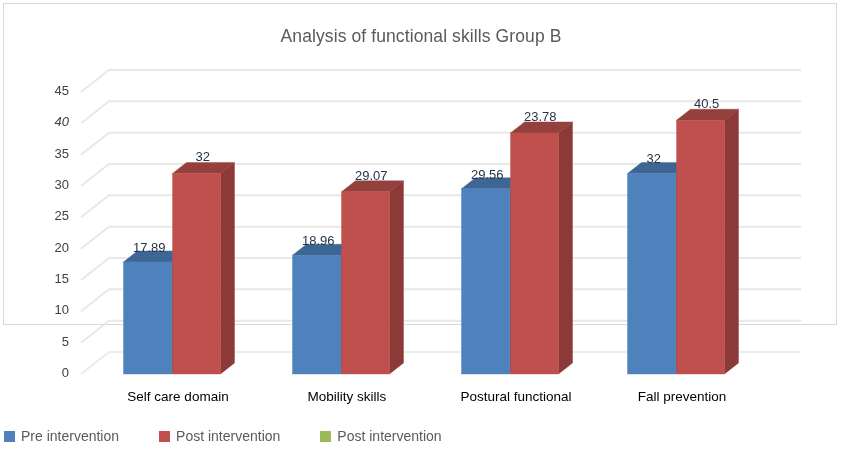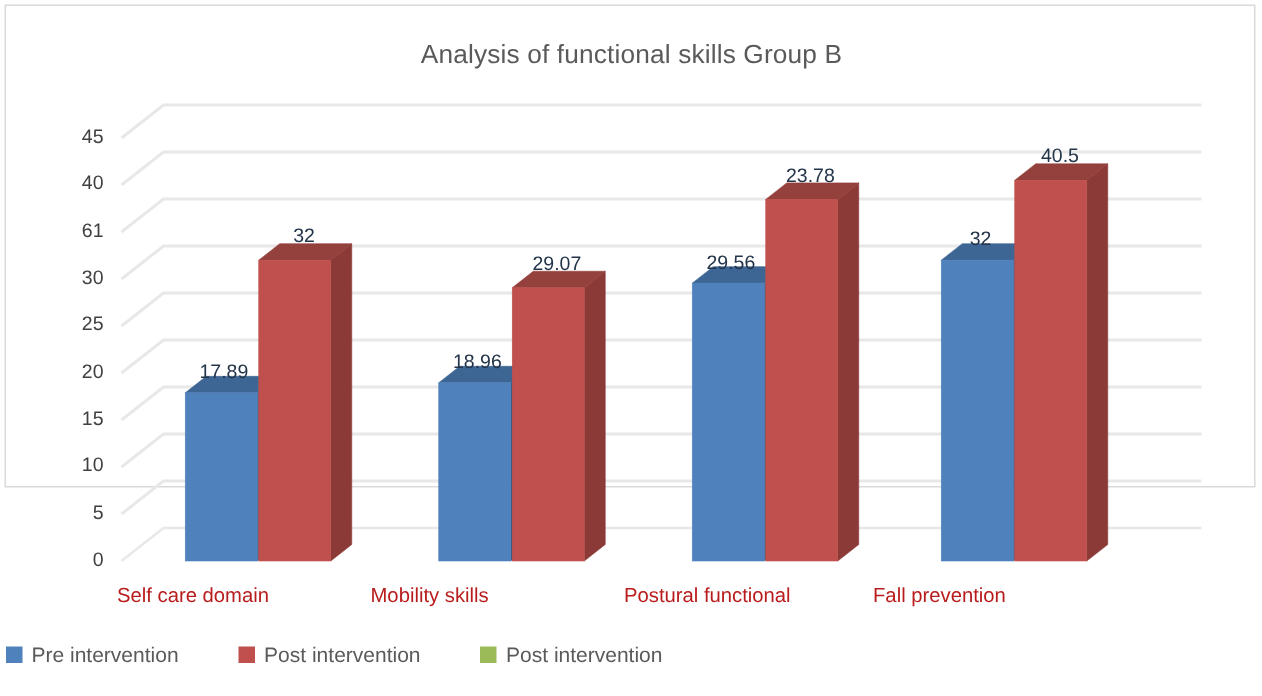--- a/index.html
+++ b/index.html
@@ -22,22 +22,22 @@
   #plot svg{position:absolute;left:0;top:0;}
 
   
   .ytick{
     position:absolute;width:40px;text-align:right;
     font-size:13px;color:#404040;
   }
 
   
   .catlabel{
-    position:absolute;top:385px;width:200px;
-    font-size:13.5px;color:#b91c1c;
+    position:absolute;top:385px;width:200px;text-align:center;
+    font-size:13.5px;color:#000000;
   }
 
   
   .dlabel{
     position:absolute;font-size:13px;color:#24354a;white-space:nowrap;
   }
 
   
   #legend{
     position:absolute;left:0;top:424px;width:834px;
@@ -118,22 +118,22 @@
     </svg>
 
     <div id="ytick-host">
         <div class="ytick" style="left: 25px; top: 361px;">0</div>
         <div class="ytick" style="left: 25px; top: 329.667px;">5</div>
         <div class="ytick" style="left: 25px; top: 298.333px;">10</div>
         <div class="ytick" style="left: 25px; top: 267px;">15</div>
         <div class="ytick" style="left: 25px; top: 235.667px;">20</div>
         <div class="ytick" style="left: 25px; top: 204.333px;">25</div>
         <div class="ytick" style="left: 25px; top: 173px;">30</div>
-        <div class="ytick" style="left: 25px; top: 141.667px;">61</div>
-        <div class="ytick" style="left: 25px; top: 110.333px;">40</div>
+        <div class="ytick" style="left: 25px; top: 141.667px;">35</div>
+        <div class="ytick" style="left: 25px; top: 110.333px; font-style: italic;">40</div>
         <div class="ytick" style="left: 25px; top: 79px;">45</div>
       </div>
 
     <div id="cat-host">
         <div class="catlabel" style="left: 74px;">Self care domain</div>
         <div class="catlabel" style="left: 243px;">Mobility skills</div>
         <div class="catlabel" style="left: 412px;">Postural functional</div>
         <div class="catlabel" style="left: 578px;">Fall prevention</div>
       </div>
 

